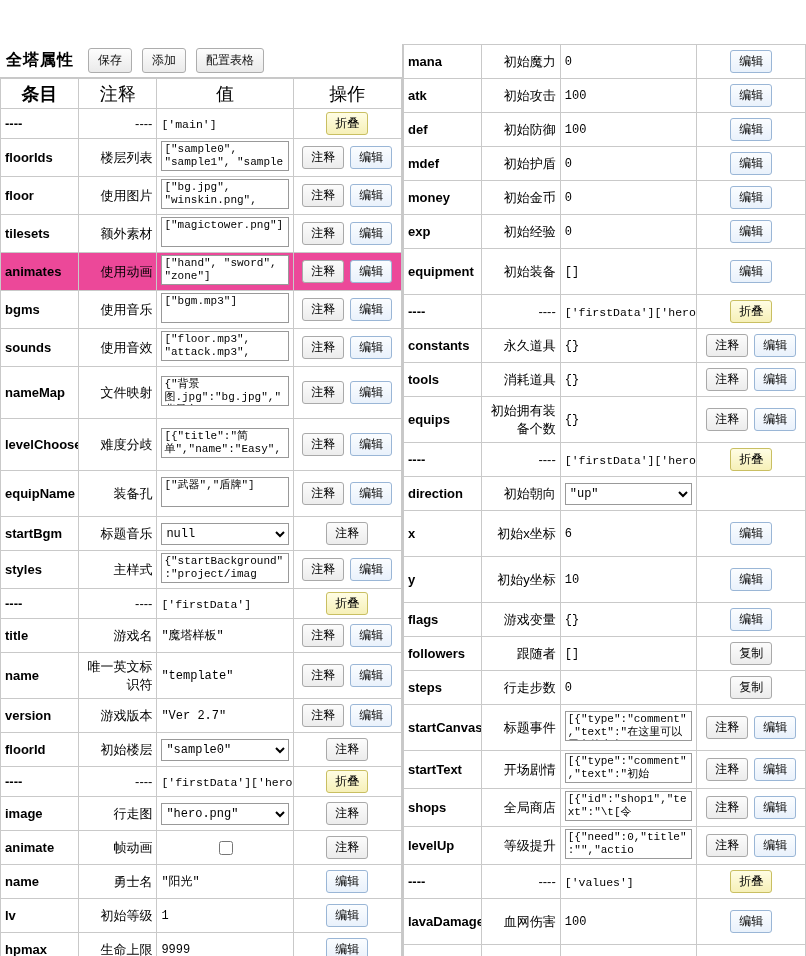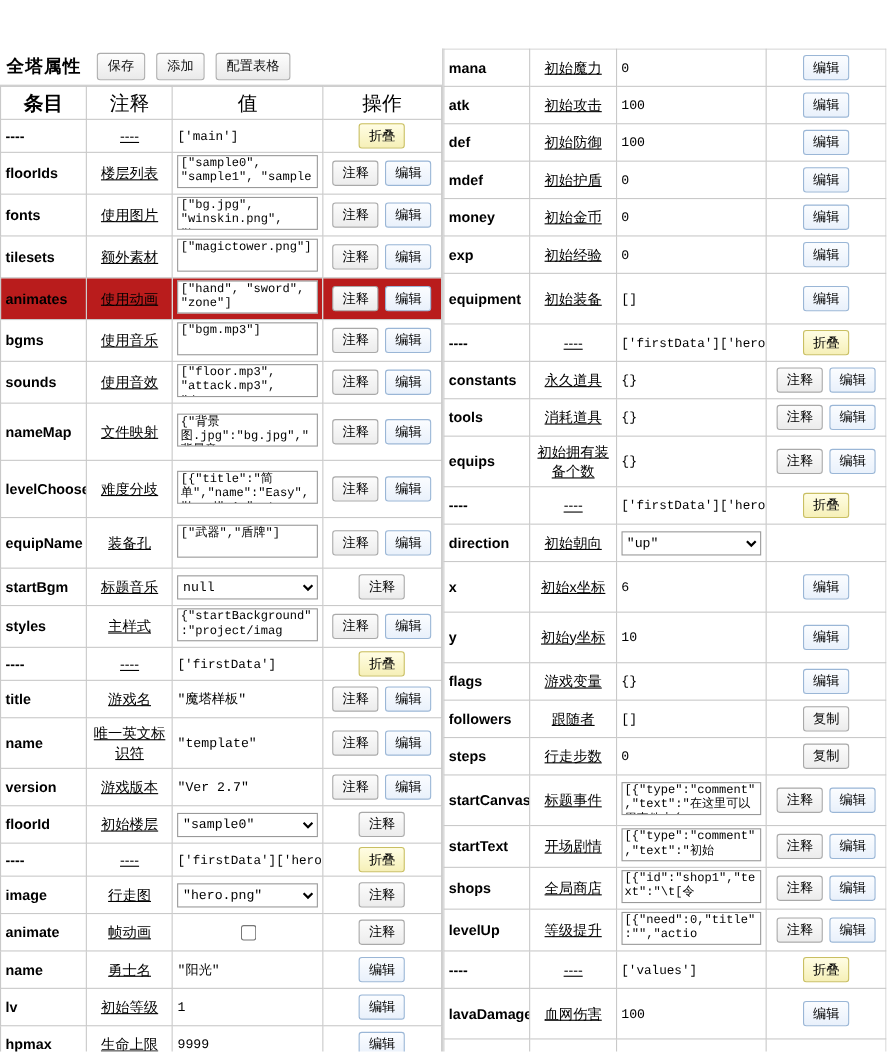--- a/index.html
+++ b/index.html
@@ -54,21 +54,21 @@
     font-size: 18px;
     background: #fff;
     text-align: center;
   }
   .c-key   { width: 78px; font-weight: bold; }
   .c-note  { width: 78px; }
   .c-val   { width: 136px; }
   .c-ops   { width: 108px; }
 
   .rkey   { text-align: left; font-size: 13px; }
-  .rnote  { text-align: center; font-size: 13px; text-decoration: underline; }
+  .rnote  { text-align: right; font-size: 13px; }
   .rval   { text-align: left; }
   .rops   { text-align: center; }
 
   
   .vmono {
     font-family: "Liberation Mono", monospace;
     font-size: 11.5px;
     white-space: nowrap;
     overflow: hidden;
   }
@@ -115,21 +115,21 @@
     cursor: pointer;
   }
   .btn-fold {
     background: linear-gradient(#fffde4, #f6f0b8);
     border: 1px solid #c9bf62;
   }
   .btn-blue {
     background: linear-gradient(#fbfdff, #e9f1fb);
     border: 1px solid #9ab6d6;
   }
-  .sel-row td { background: #b91c1c; }
+  .sel-row td { background: #ec4899; }
   .hl-key { background: #dce9f8; }
 
   tr.h-sm td { height: 30px; }
   tr.h-md td { height: 34px; }
   tr.h-lg td { height: 46px; }
   tr.h-xl td { height: 52px; }
 </style>
 </head>
 <body>
 
@@ -171,21 +171,21 @@
               <div class="ta-wrap"><textarea class="vbox" rows="2" style="">["sample0", "sample1", "sample</textarea></div>
             </td>
             <td class="rops c-ops">
               <div class="ops-inner">
                 <button class="btn-sm">注释</button>
                 <button class="btn-sm btn-blue">编辑</button>
               </div>
             </td>
           </tr>
           <tr class="h-md">
-            <td class="rkey c-key">fonts</td>
+            <td class="rkey c-key">floor</td>
             <td class="rnote c-note">使用图片</td>
             <td class="rval c-val">
               <div class="ta-wrap"><textarea class="vbox" rows="2" style="">["bg.jpg", "winskin.png", "hero.pn</textarea></div>
             </td>
             <td class="rops c-ops">
               <div class="ops-inner">
                 <button class="btn-sm">注释</button>
                 <button class="btn-sm btn-blue">编辑</button>
               </div>
             </td>

